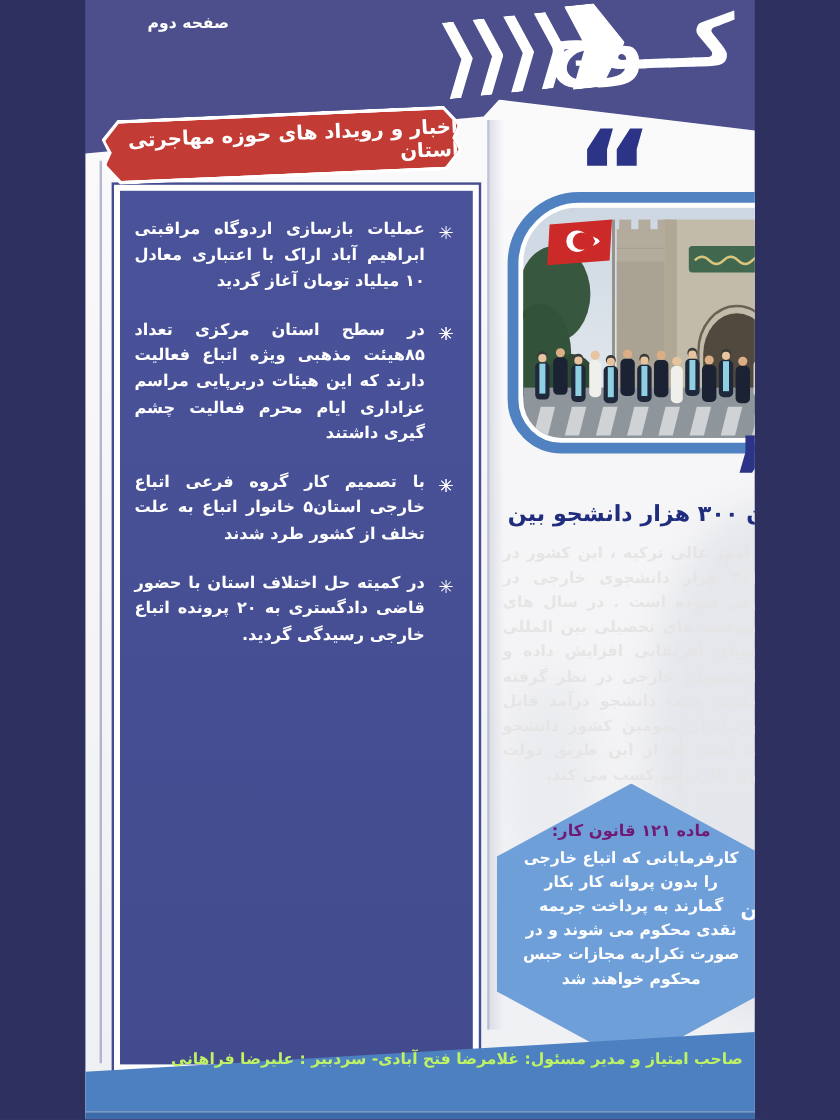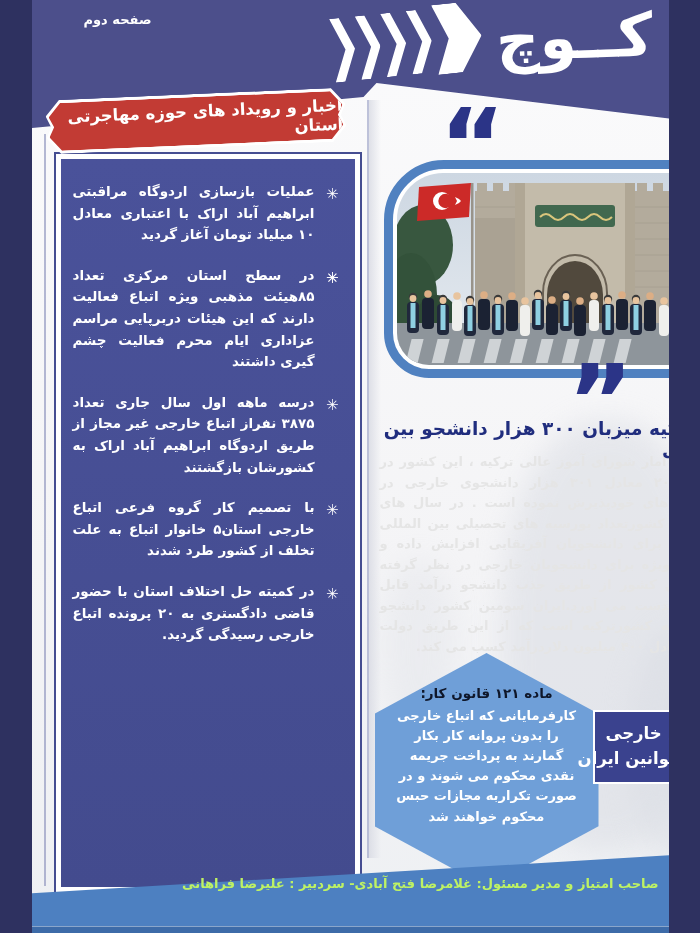--- a/index.html
+++ b/index.html
@@ -1,17 +1,17 @@
 <!DOCTYPE html>
 <html lang="fa"><head>
 <meta charset="utf-8">
 <style>
   html,body{margin:0;padding:0;background:#2e3160;}
   *{box-sizing:border-box;font-family:"DejaVu Sans",sans-serif;}
-  .canvas{position:relative;width:637px;height:933px;margin:0 auto;background:#4c4f8b;overflow:hidden;}
+  .canvas{position:relative;width:558px;height:933px;margin:0 auto;background:#4c4f8b;overflow:hidden;}
 
   
   .sheet{position:absolute;inset:0;background:linear-gradient(180deg,#fbfbfc 0%,#f4f4f6 60%,#eef0f3 100%);
     clip-path:polygon(0 128px,332px 97px,345px 83px,700px 126px,700px 933px,0 933px);}
   .sheet-edge-left{position:absolute;left:12px;top:134px;width:2px;height:752px;background:#8d93bd;opacity:.65;}
   .col-divider{position:absolute;left:335px;top:100px;width:2px;height:758px;background:#8d93bd;opacity:.55;}
   .col-divider-shade{position:absolute;left:337px;top:100px;width:12px;height:758px;
     background:linear-gradient(90deg,#d8dae3,rgba(216,218,227,0));opacity:.8;}
 
   .ghost{position:absolute;background:#d9dce3;filter:blur(14px);border-radius:45%;}
@@ -57,21 +57,21 @@
   .headline{position:absolute;left:348px;top:418px;width:346px;z-index:5;direction:rtl;text-align:right;
     color:#202d7e;font-size:18.5px;font-weight:bold;padding-right:4px;}
   .headline .dot{font-size:15px;vertical-align:2px;margin-left:5px;}
   .article-body{position:absolute;left:348px;top:452px;width:346px;z-index:4;direction:rtl;
     text-align:justify;color:#e5e5e5;font-size:13px;font-weight:bold;line-height:1.58;}
 
   
   .hexagon{position:absolute;left:343px;top:653px;width:224px;height:234px;z-index:7;background:#6f9fd8;
     clip-path:polygon(50% 0,100% 26%,100% 74%,50% 100%,0 74%,0 26%);
     display:flex;flex-direction:column;align-items:center;padding:30px 20px 0;}
-  .hex-title{color:#0f172a;font-weight:bold;font-size:13.5px;direction:rtl;text-align:center;line-height:1.55;}
+  .hex-title{color:#701a75;font-weight:bold;font-size:13.5px;direction:rtl;text-align:center;line-height:1.55;}
   .hex-body{color:#fff;font-weight:bold;font-size:13px;direction:rtl;text-align:center;line-height:1.55;margin-top:2px;}
 
   
   .law-box{position:absolute;left:561px;top:710px;width:139px;height:74px;z-index:7;background:#3a428e;
     border:2px solid #fff;border-right:none;direction:rtl;padding:10px 28px 0 6px;}
   .law-box .line{color:#fff;font-weight:bold;font-size:16.5px;line-height:1.5;text-align:right;white-space:nowrap;}
   .law-box .dot{position:absolute;right:10px;top:20px;width:9px;height:9px;border-radius:50%;background:#8fc3ea;}
 
   
   .footer-bar{position:absolute;left:0;top:850px;width:700px;height:83px;z-index:20;background:#4d80c1;
@@ -118,21 +118,20 @@
       </div>
       <div class="news-item">
         <span class="flower">✳</span>
       </div>
       <div class="news-item">
         <span class="flower">✳</span>
         <span>در سطح استان مرکزی تعداد ۸۵هیئت مذهبی ویژه اتباع فعالیت دارند که این هیئات دربرپایی مراسم عزاداری ایام محرم فعالیت چشم گیری داشتند</span>
       </div>
       <div class="news-item">
         <span class="flower">✳</span>
-        <span>درسه ماهه اول سال جاری تعداد ۳۸۷۵ نفراز اتباع خارجی غیر مجاز از طریق اردوگاه ابراهیم آباد اراک به کشورشان بازگشتند</span>
       </div>
       <div class="news-item">
         <span class="flower">✳</span>
         <span>با تصمیم کار گروه فرعی اتباع خارجی استان۵ خانوار اتباع به علت تخلف از کشور طرد شدند</span>
       </div>
       <div class="news-item">
         <span class="flower">✳</span>
         <span>در کمیته حل اختلاف استان با حضور قاضی دادگستری به ۲۰ پرونده اتباع خارجی رسیدگی گردید.</span>
       </div>
     </div>

